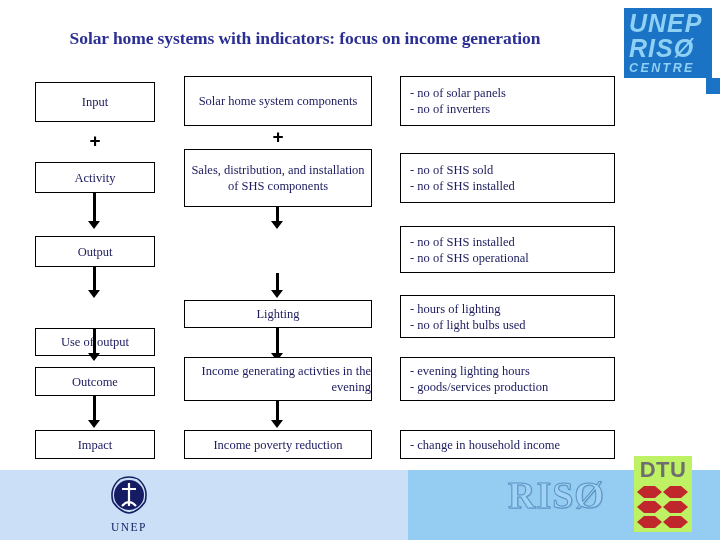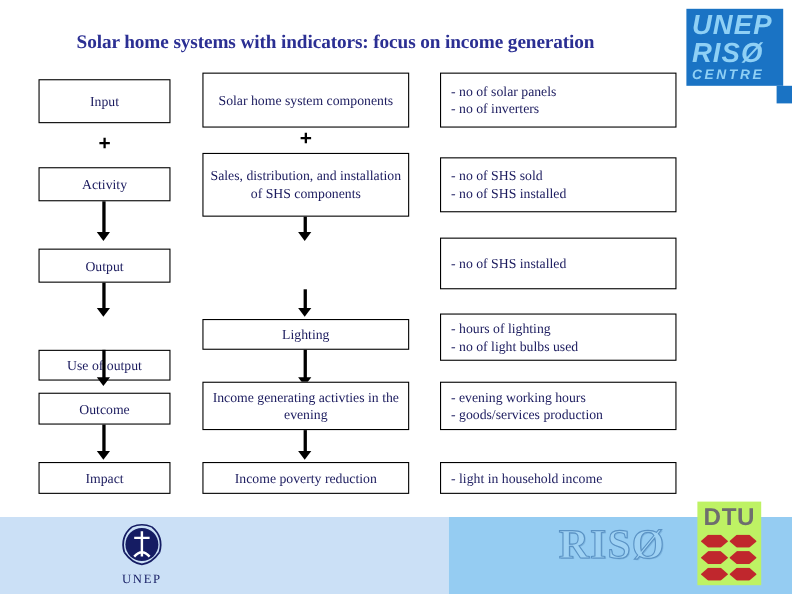--- a/index.html
+++ b/index.html
@@ -64,21 +64,21 @@
     top: 78px;
     width: 14px;
     height: 16px;
     background: #1a73c4;
   }
 
   
   .diagram {
     position: absolute;
     left: 0;
-    top: 4px;
+    top: 14px;
     width: 720px;
     height: 354px;
   }
   .cell-box {
     position: absolute;
     border: 1px solid #000000;
     background: #ffffff;
     box-sizing: border-box;
     color: #1b1b5e;
     font-family: "Liberation Serif", "DejaVu Serif", serif;
@@ -241,20 +241,21 @@
   <div class="conn" style="left:93px;top:179px;height:30px;"></div>
   <div class="arrow-head" style="left:88px;top:207px;"></div>
   <div class="conn" style="left:276px;top:193px;height:16px;"></div>
   <div class="arrow-head" style="left:271px;top:207px;"></div>
 
   <div class="cell-box col-stage centered" style="top:222px;height:31px;">
     <span class="ind-line">Output</span>
   </div>
   <div class="cell-box col-ind left" style="top:212px;height:47px;">
     <span class="ind-line">- no of SHS installed</span>
+    <span class="ind-line">- no of SHS operational</span>
   </div>
   <div class="conn" style="left:93px;top:253px;height:25px;"></div>
   <div class="arrow-head" style="left:88px;top:276px;"></div>
   <div class="conn" style="left:276px;top:259px;height:19px;"></div>
   <div class="arrow-head" style="left:271px;top:276px;"></div>
 
   <div class="cell-box col-stage centered" style="top:286px;height:28px;margin-top:28px;">
     <span class="ind-line">Use of output</span>
   </div>
   <div class="cell-box col-chain centered" style="top:286px;height:28px;text-align:right;">
@@ -265,40 +266,40 @@
     <span class="ind-line">- no of light bulbs used</span>
   </div>
   <div class="conn" style="left:93px;top:314px;height:27px;"></div>
   <div class="arrow-head" style="left:88px;top:339px;"></div>
   <div class="conn" style="left:276px;top:314px;height:27px;"></div>
   <div class="arrow-head" style="left:271px;top:339px;"></div>
 
   <div class="cell-box col-stage centered" style="top:353px;height:29px;">
     <span class="ind-line">Outcome</span>
   </div>
-  <div class="cell-box col-chain centered" style="top:343px;height:44px;">
+  <div class="cell-box col-chain centered" style="top:343px;height:44px;text-align:right;">
     <span>Income generating activties in the evening</span>
   </div>
   <div class="cell-box col-ind left" style="top:343px;height:44px;">
-    <span class="ind-line">- evening working hours</span>
+    <span class="ind-line">- evening lighting hours</span>
     <span class="ind-line">- goods/services production</span>
   </div>
   <div class="conn" style="left:93px;top:382px;height:26px;"></div>
   <div class="arrow-head" style="left:88px;top:406px;"></div>
   <div class="conn" style="left:276px;top:387px;height:21px;"></div>
   <div class="arrow-head" style="left:271px;top:406px;"></div>
 
   <div class="cell-box col-stage centered" style="top:416px;height:29px;">
     <span class="ind-line">Impact</span>
   </div>
   <div class="cell-box col-chain centered" style="top:416px;height:29px;">
     <span>Income poverty reduction</span>
   </div>
   <div class="cell-box col-ind left" style="top:416px;height:29px;">
-    <span class="ind-line">- light in household income</span>
+    <span class="ind-line">- change in household income</span>
   </div>
 </div>
 
 <div class="footer-band-left"></div>
 <div class="footer-band-right"></div>
 
 <div class="unep-footer-logo">
   <svg width="58" height="50" viewBox="0 0 58 50">
     <circle cx="29" cy="23" r="15" fill="#151c63"></circle>
     <path d="M29 11 L29 34 M22 17 L36 17 M22 34 Q29 26 36 34" stroke="#ffffff" stroke-width="2.2" fill="none"></path>

